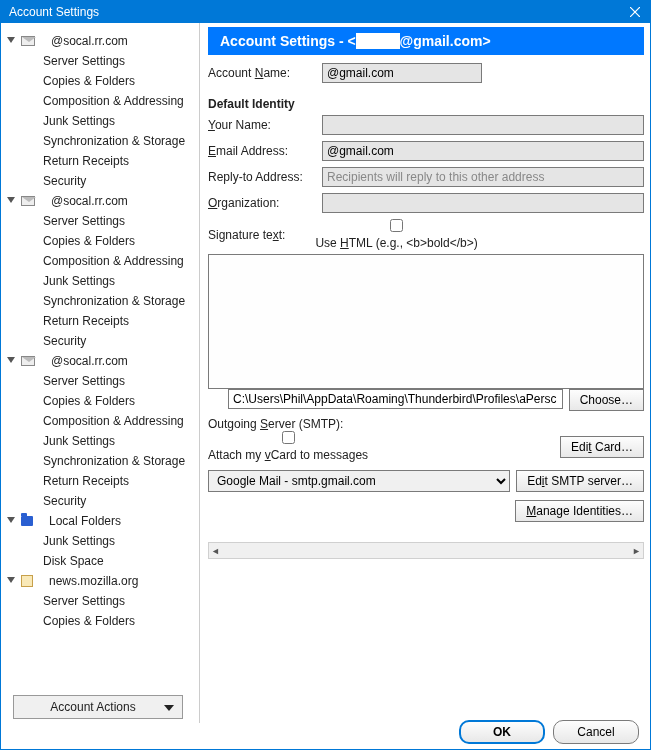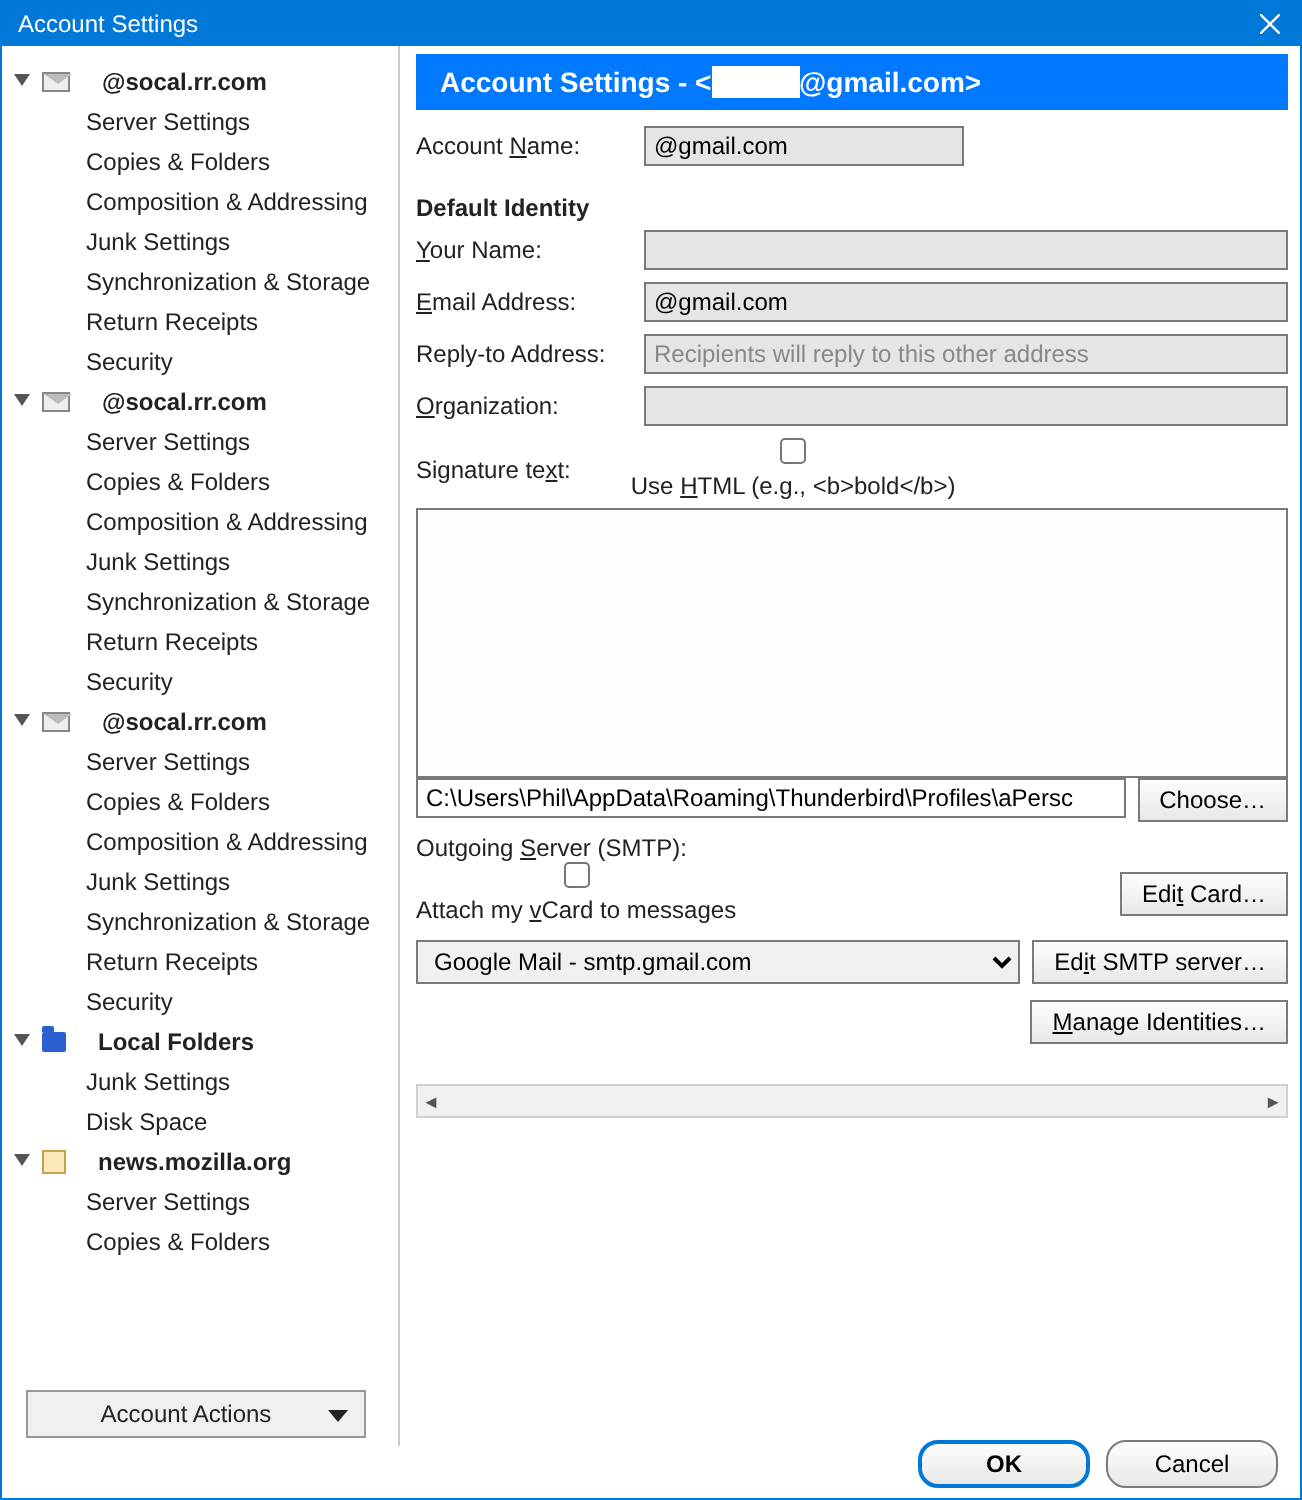--- a/index.html
+++ b/index.html
@@ -8,34 +8,34 @@
 .titlebar .title { font-size: 12px; }
 .titlebar .close { width: 14px; height: 14px; display: flex; align-items: center; justify-content: center; cursor: pointer; }
 .main { display: flex; height: 700px; }
 .sidebar { width: 199px; border-right: 1px solid #ccc; display: flex; flex-direction: column; padding-top:6px; }
 .tree-container { flex: 1; overflow-y: auto; overflow-x: hidden; position: relative; }
 .tree-container::-webkit-scrollbar { width: 17px; }
 .tree-container::-webkit-scrollbar-track { background: #f0f0f0; }
 .tree-container::-webkit-scrollbar-thumb { background: #c0c0c0; border: 1px solid #a0a0a0; }
 .tree { padding: 2px 0 2px 2px; }
 .tree-item { padding: 3px 4px 3px 8px; white-space: nowrap; cursor: default; display: flex; align-items: center; gap: 4px; }
-.tree-item.account { font-weight: bold; padding-left: 18px; position: relative; gap: 16px; }
+.tree-item.account { font-weight: normal; padding-left: 18px; position: relative; gap: 16px; }
 .tree-item.account .expand { position: absolute; left: 4px; top: 6px; font-size: 9px; color: #555; }
 .tree-item.child { padding-left: 40px; font-weight: normal; }
 .account-actions { border: 1px solid #999; background: #f0f0f0; margin: 4px 16px 4px 12px; padding: 4px 8px; display: flex; align-items: center; justify-content: space-between; cursor: pointer; }
 .content { flex: 1; padding: 4px 6px 6px 8px; position: relative; }
 .header-bar { background: #0078ff; color: #fff; font-weight: bold; padding: 6px 12px; font-size: 14px; margin-bottom: 8px; }
 .row { display: flex; align-items: center; margin-bottom: 6px; gap: 6px; }
 .row label { width: 108px; }
 .row input[type=text] { flex: 1; border: 1px solid #7a7a7a; padding: 2px 4px; font-size: 12px; height: 20px; background:#e5e5e5; }
 .section-title { font-weight: bold; margin: 14px 0 4px; }
 .section-desc { color: #222; margin-bottom: 10px; line-height: 1.3; }
 .sig-area { border: 1px solid #7a7a7a; height: 135px; background: #fefefe; margin-left: 0; }
 .check-row { display: flex; align-items: center; gap: 4px; margin: 6px 0; flex-direction: column; }
-.file-row { display: flex; gap: 6px; margin-bottom: 6px; }
+.file-row { display: flex; gap: 6px; margin-left: 20px; margin-bottom: 6px; }
 .file-row input { flex: 1; border: 1px solid #7a7a7a; padding: 2px 4px; font-size: 12px; height: 20px; }
 .btn { border: 1px solid #7a7a7a; background: linear-gradient(#fdfdfd,#e8e8e8); padding: 2px 10px; font-size: 12px; cursor: pointer; min-width: 70px; height: 22px; }
 .smtp-row { display: flex; gap: 6px; margin-bottom: 8px; }
 .smtp-row select { flex: 1; border: 1px solid #7a7a7a; padding: 2px 4px; font-size: 12px; height: 22px; background: #f0f0f0; }
 .bottom-right { text-align: right; margin-top: 4px; }
 .scroll-strip { height: 17px; background: #f0f0f0; border: 1px solid #d0d0d0; position: relative; display:flex; align-items:center; justify-content:space-between; padding:0 2px; color:#555; font-size:9px;}
 .footer { position: absolute; bottom: 6px; right: 12px; display: flex; gap: 8px; }
 .footer .btn { min-width: 86px; padding: 3px 0; height: 24px; border-radius: 10px; }
 .footer .btn.default { border: 2px solid #0078d7; font-weight: bold; }
 u.acc { text-decoration: underline; }

